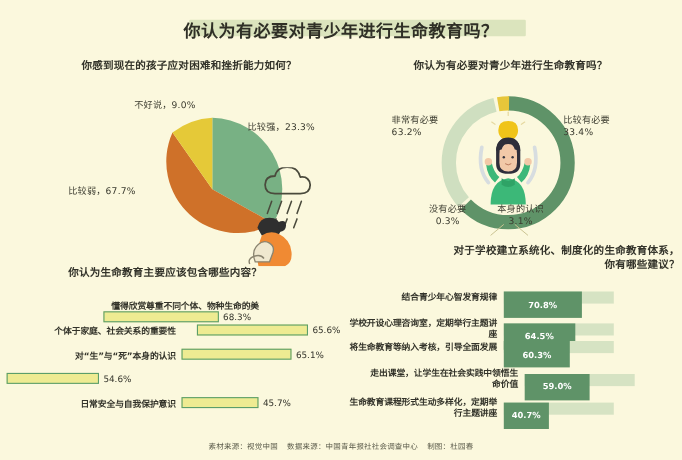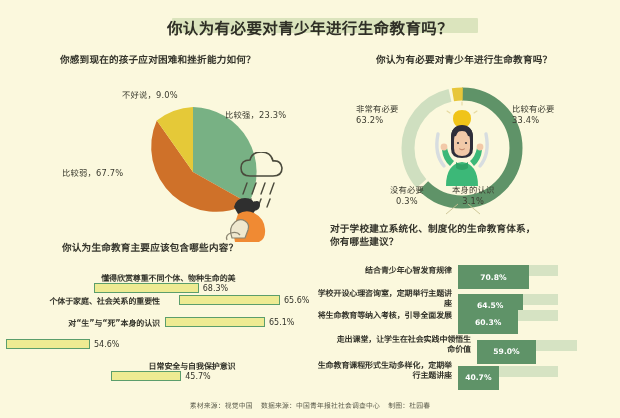--- a/index.html
+++ b/index.html
@@ -53,21 +53,21 @@
     position: absolute;
     font-size: 9.6px;
     font-weight: bold;
     color: #33332a;
     white-space: nowrap;
     letter-spacing: .2px;
   }
   .sec-title.two-line {
     white-space: normal;
     line-height: 13px;
-    text-align: left;
+    text-align: right;
   }
 
   
   #pie-block { position: absolute; left: 60px; top: 52px; width: 260px; height: 190px; }
   #pie-svg { position: absolute; left: 58px; top: 45px; }
   .pie-label {
     position: absolute;
     font-size: 8.3px;
     color: #3c3c30;
     white-space: nowrap;
@@ -192,21 +192,21 @@
 <body>
 
 <div id="page">
 
   <div class="main-title-hl"></div>
   <div class="main-title-wrap">
     <div class="main-title">你认为有必要对青少年进行生命教育吗？</div>
   </div>
 
   <div id="pie-block">
-    <div class="sec-title" style="left:0; top:0;">你感到现在的孩子应对困难和挫折能力如何？</div>
+    <div class="sec-title" style="left:14px; top:0;">你感到现在的孩子应对困难和挫折能力如何？</div>
 
     <svg id="pie-svg" width="150" height="150" viewBox="0 0 150 150">
 
       <path d="M75,75 L75,10 A65,65 0 0,1 130.6,106.2 Z" fill="#78b184"></path>
 
       <path d="M75,75 L130.6,106.2 A65,65 0 0,1 38.8,23.4 Z" fill="#cf7129"></path>
 
       <path d="M75,75 L38.8,23.4 A65,65 0 0,1 75,10 Z" fill="#e5c938"></path>
     </svg>
 
@@ -332,21 +332,21 @@
       </div>
     </div>
 
     <div class="barL-row" style="top:98px;">
       <div class="barL-track">
         <div class="barL-fill" style="width:84px;"></div>
         <div class="barL-val">54.6%</div>
       </div>
     </div>
 
-    <div class="barL-row" style="top:120px;flex-direction:column;">
+    <div class="barL-row" style="top:120px;">
       <div class="barL-label">日常安全与自我保护意识</div>
       <div class="barL-track">
         <div class="barL-fill" style="width:70px;"></div>
         <div class="barL-val">45.7%</div>
       </div>
     </div>
   </div>
 
   <div id="barR-block">
     <div class="sec-title two-line" style="left:18px; top:-33px; width:288px;">

